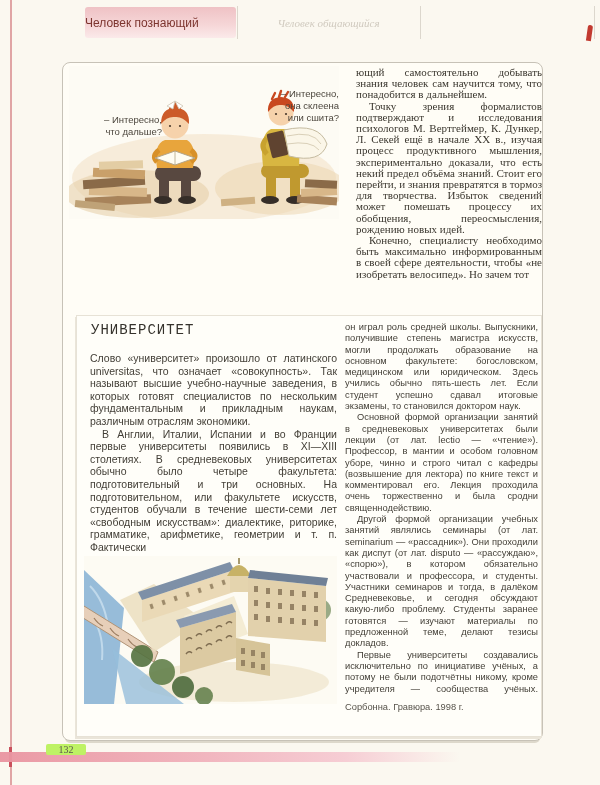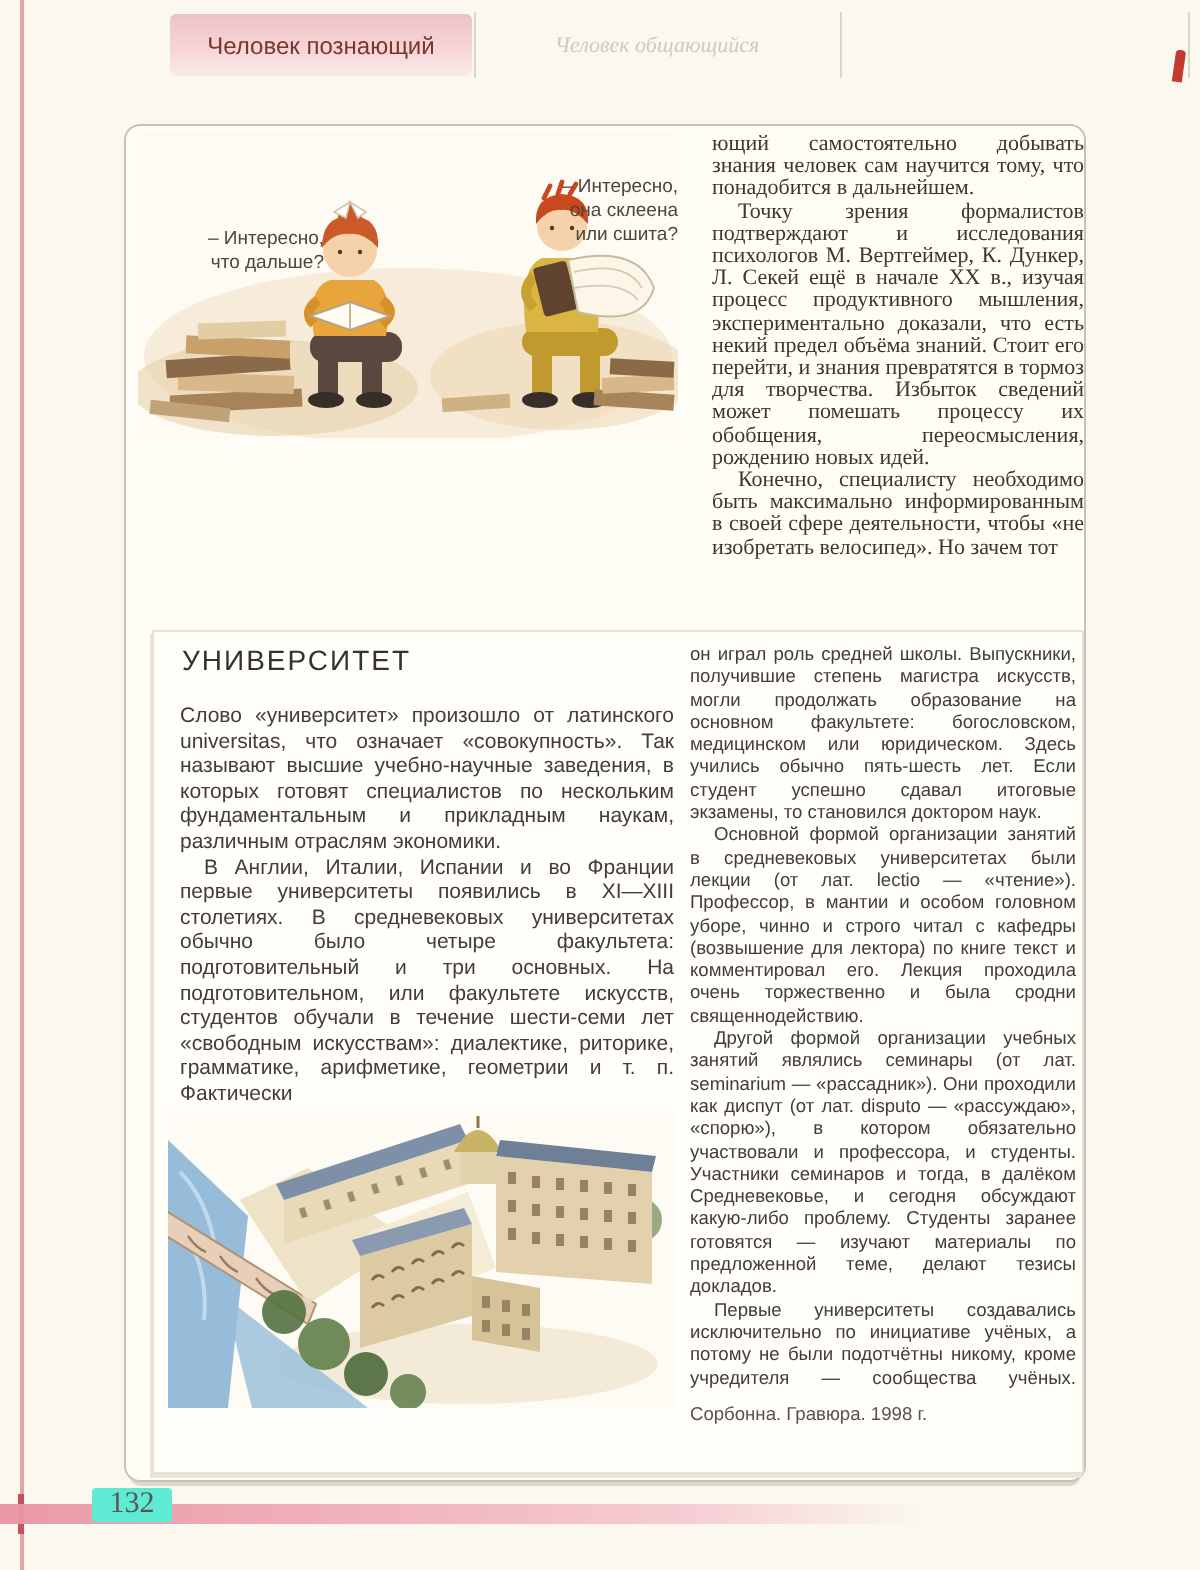--- a/index.html
+++ b/index.html
@@ -16,21 +16,21 @@
     background:#e0a5a5; }
   .red-vline-accent { position:absolute; left:9px; top:747px; width:3px; height:20px;
     background:#c9505c; }
 
   
   .tabs { position:absolute; left:0; top:0; width:600px; height:46px; }
   .tab-active {
     position:absolute; left:85px; top:7px; width:151px; height:31px;
     background:linear-gradient(180deg,#efc2c5 0%,#f6d7d8 60%,#fbeaea 100%);
     border-radius:3px;
-    display:flex; align-items:center; justify-content:center;
+    display:flex; align-items:center; justify-content:flex-start;
     font-family:"Liberation Sans", sans-serif; font-size:12px; color:#7c352f;
   }
   .tab-ghost {
     position:absolute; top:7px; height:31px;
     display:flex; align-items:center; justify-content:center;
     font-family:"Liberation Serif", serif; font-style:italic;
     font-size:11px; color:#c5beb2; opacity:.8;
   }
   .tab-ghost.t2 { left:238px; width:181px;justify-content:center; }
   .tab-ghost.t3 { left:421px; width:172px; }
@@ -66,21 +66,21 @@
 
   
   .unibox {
     position:absolute; left:13px; top:252px; width:466px; height:422px;
     background:#fffef9; border:1px solid #e7e2d6;
     box-shadow:-1px 2px 0 #eae5d9;
     font-family:"Liberation Sans", sans-serif; color:#423e36;
   }
   .unibox h2 {
     position:absolute; left:14px; top:6px;
-    font-family:Liberation Sans, sans-serif; font-weight:normal;
+    font-family:Liberation Mono, monospace; font-weight:normal;
     font-size:14px; letter-spacing:1px; color:#35322c;
   }
   .ubox-left {
     position:absolute; left:13px; top:36px; width:247px; height:202px;
     font-size:10.5px; line-height:12.6px; text-align:justify; overflow:hidden;
   }
   .ubox-left p.indent { text-indent:12px; }
   .ubox-right {
     position:absolute; left:268px; top:6px; width:193px; height:374px;
     font-size:9.3px; line-height:11.3px; text-align:justify; overflow:hidden;
@@ -93,22 +93,22 @@
   .sorbonne { position:absolute; left:7px; top:240px; width:253px; height:148px; }
 
   
   .band {
     position:absolute; left:0; top:752px; width:460px; height:10px;
     background:linear-gradient(90deg, rgba(233,148,160,.95) 0%, #f1b6bf 45%,
       #f6cdd4 75%, rgba(246,205,212,0) 100%);
   }
   .page-num {
     position:absolute; left:46px; top:744px; width:40px;
-    font-size:15px; color:#5c574e; text-align:center;
-    background:#5eead4; border-radius:2px;
+    font-size:10px; color:#5c574e; text-align:center;
+    background:#bef264; border-radius:2px;
   }
 
   svg { display:block; }
 </style>
 </head>
 <body>
 
 <div class="red-vline"></div>
 <div class="red-vline-accent"></div>
 

